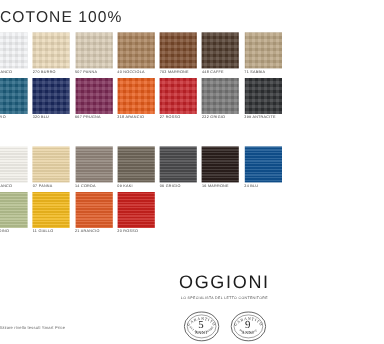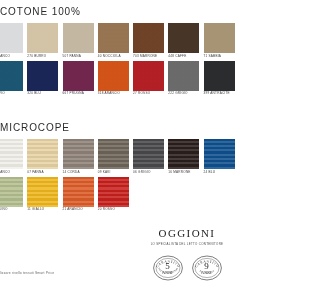--- a/index.html
+++ b/index.html
@@ -15,21 +15,21 @@
   .page {
     position: relative;
     width: 247px;
     height: 287px;
     background: #ffffff;
   }
 
   
   .section-title {
     font-family: "Liberation Sans", sans-serif;
-    font-size: 10px;
+    font-size: 13px;
     letter-spacing: 0.9px;
     color: #2b2b2b;
     font-weight: 400;
     white-space: nowrap;
   }
 
   
   .swatch-grid {
     display: flex;
     flex-wrap: wrap;
@@ -94,22 +94,22 @@
   
   #brand-block {
     position: absolute;
     right: 6px;
     top: 228px;
     width: 108px;
     text-align: center;
   }
 
   #brand-name {
-    font-family: Liberation Serif, serif;
-    font-size: 11px;
+    font-family: Liberation Sans, sans-serif;
+    font-size: 15px;
     letter-spacing: 1.4px;
     color: #1c1c1c;
     line-height: 1;
   }
 
   #brand-tagline {
     font-family: "Liberation Sans", sans-serif;
     font-size: 2.9px;
     letter-spacing: 0.32px;
     color: #4a4a4a;
@@ -216,21 +216,20 @@
           <div class="swatch-label">222 GRIGIO</div>
         </div>
         <div class="swatch-cell">
           <div class="swatch-chip tex-weave" style="background-color: rgb(46, 48, 51);"></div>
           <div class="swatch-label">399 ANTRACITE</div>
         </div>
       </div>
   </div>
 
   <div id="microcope-section">
-    <div id="microcope-title" class="section-title">MICROCOPE</div>
     <div id="microcope-grid" class="swatch-grid">
         <div class="swatch-cell">
           <div class="swatch-chip tex-rib" style="background-color: rgb(241, 239, 233);"></div>
           <div class="swatch-label">01 BIANCO</div>
         </div>
         <div class="swatch-cell">
           <div class="swatch-chip tex-rib" style="background-color: rgb(232, 211, 166);"></div>
           <div class="swatch-label">07 PANNA</div>
         </div>
         <div class="swatch-cell">

